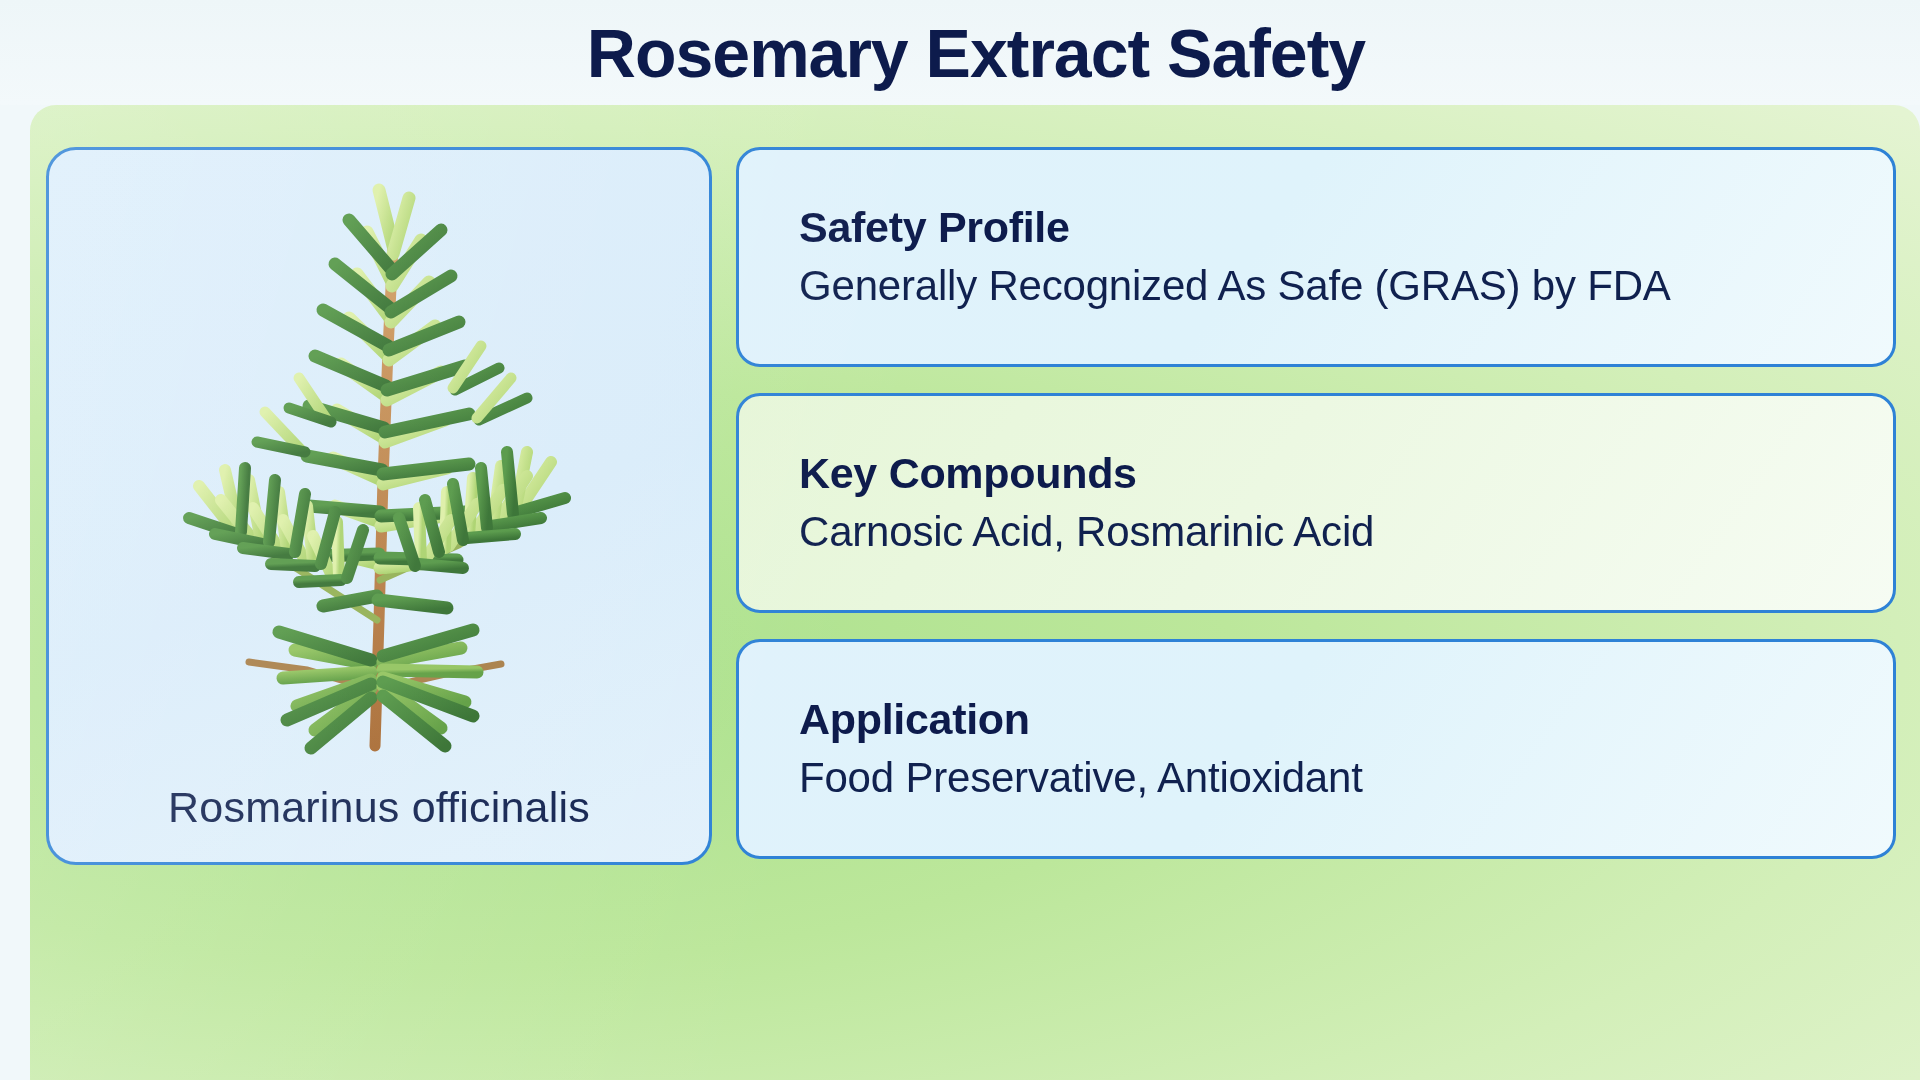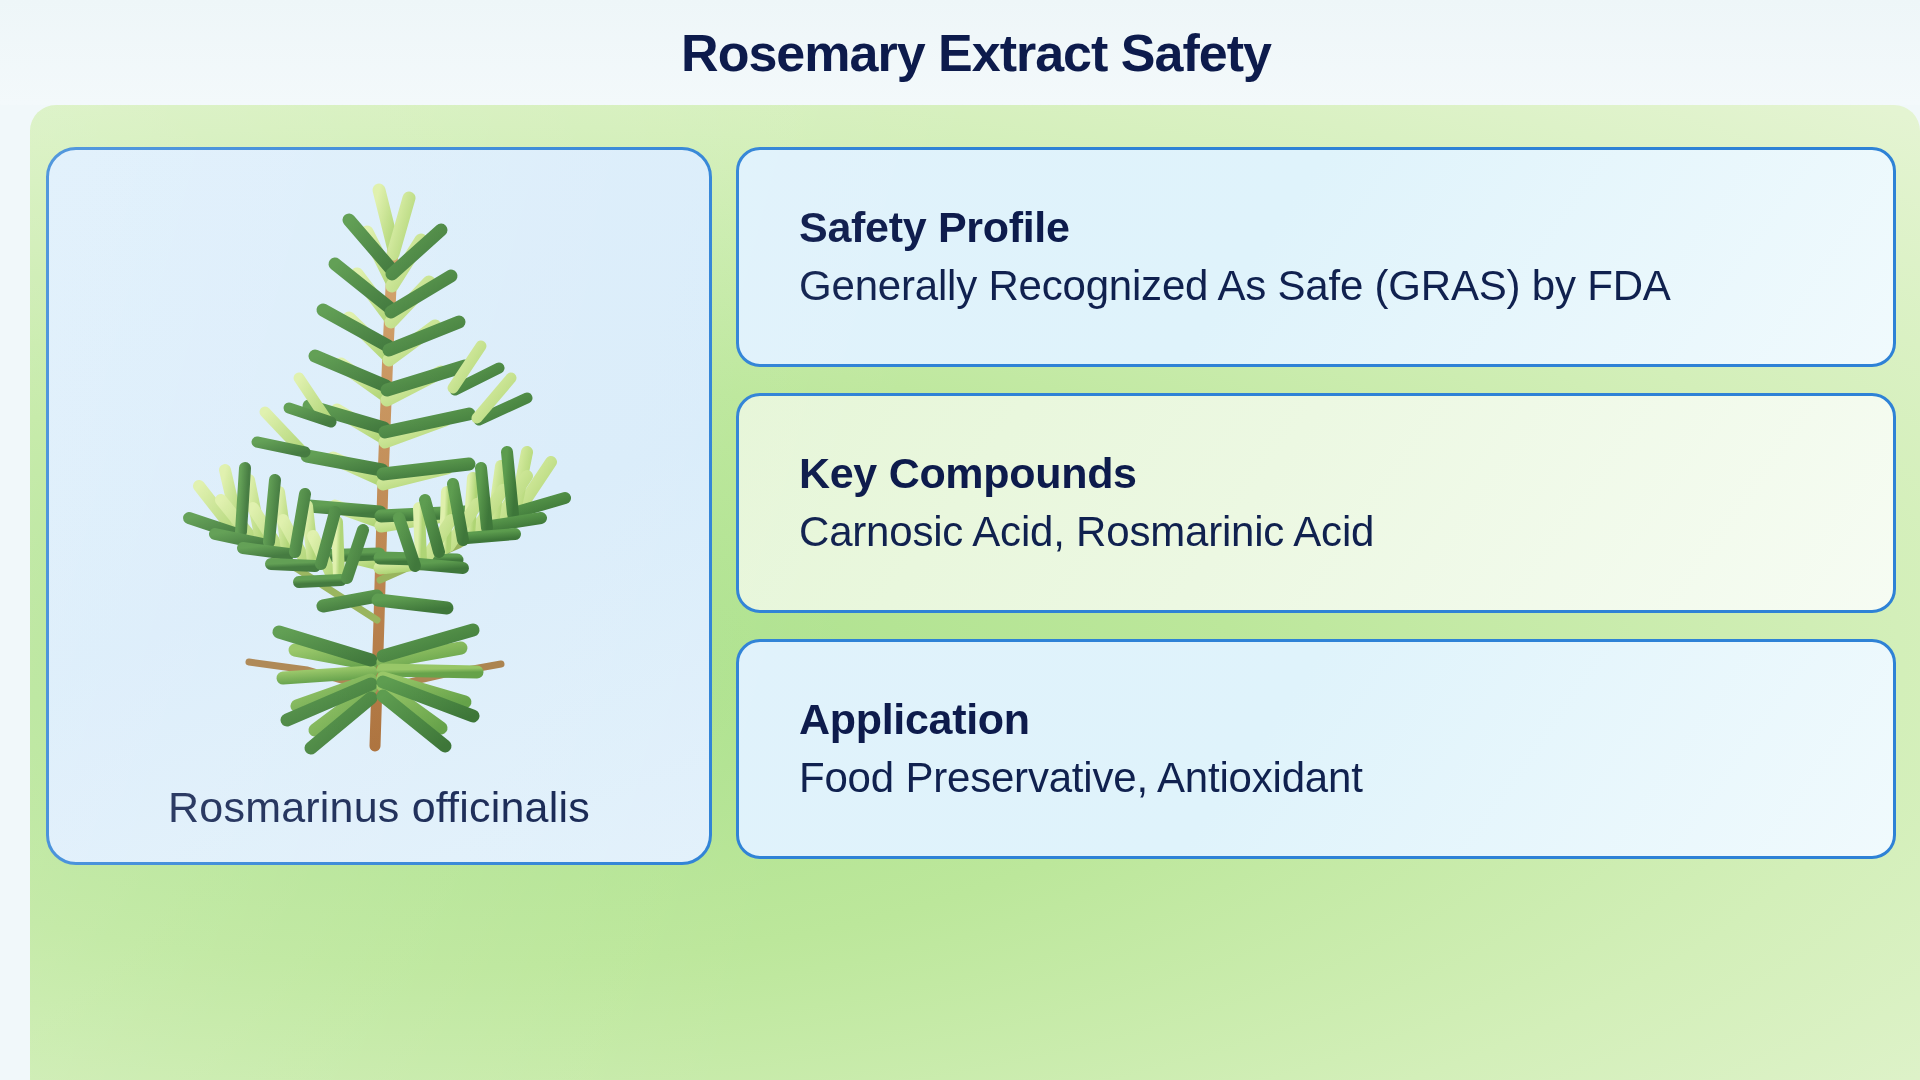--- a/index.html
+++ b/index.html
@@ -9,21 +9,21 @@
     font-family:"Liberation Sans","DejaVu Sans",sans-serif;
     position:relative;
   }
   
   .title-bar{
     position:absolute;left:0;top:0;width:1920px;height:105px;
     display:flex;align-items:center;justify-content:center;
     background:linear-gradient(180deg,#eef6f8 0%,#f3f9fb 100%);
   }
   .title{
-    font-size:52px;font-weight:bold;color:#0d1b4c;
+    font-size:68px;font-weight:bold;color:#0d1b4c;
     letter-spacing:-1px;line-height:1;
     text-align:center;white-space:nowrap;margin-left:32px;
   }
   
   .stage{
     position:absolute;left:30px;top:105px;width:1890px;height:975px;
     border-radius:26px 26px 0 0;
     background:
       radial-gradient(110% 80% at 22% 58%, #a9e08a 0%, #bce79b 38%, #d3efb9 70%, #e4f4d2 100%);
     overflow:hidden;

